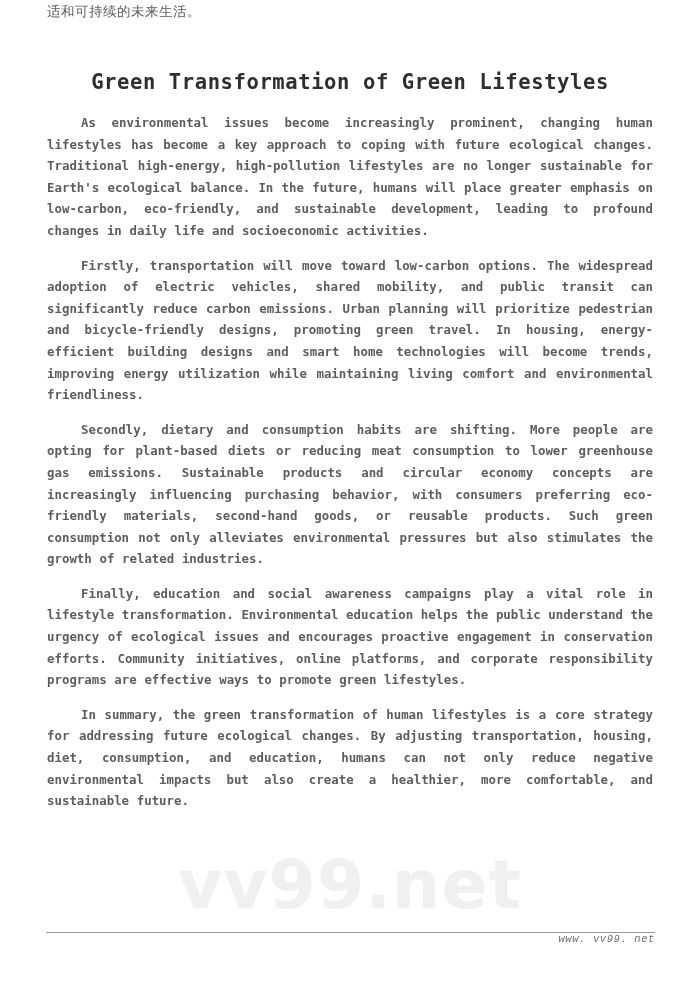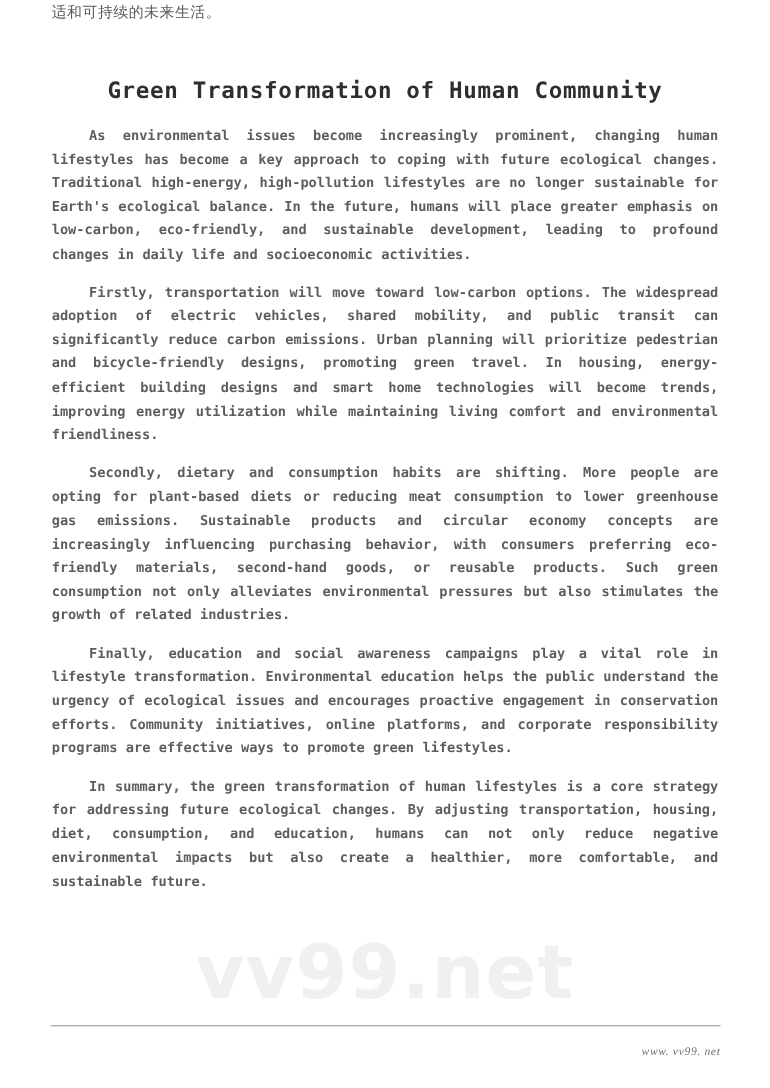--- a/index.html
+++ b/index.html
@@ -93,41 +93,41 @@
     z-index: 2;
   }
 
   .footer-rule {
     height: 1px;
     background: #9a9a9a;
     width: 100%;
   }
 
   .footer-url {
-    margin-top: 18px;
+    margin-top: 0;
     text-align: right;
-    font-family: Liberation Serif, serif;
+    font-family: Liberation Mono, monospace;
     font-style: italic;
     font-size: 10.5px;
     letter-spacing: 0.6px;
     color: #6f6f6f;
   }
 </style>
 </head>
 <body>
 
 <div class="page">
 
   <div class="watermark">vv99.net</div>
 
   <div class="content">
 
     <div class="cjk-line">适和可持续的未来生活。</div>
 
-    <h1 class="doc-title">Green Transformation of Human Community</h1>
+    <h1 class="doc-title">Green Transformation of Green Lifestyles</h1>
 
     <div class="body-block">
       <p class="para">As environmental issues become increasingly prominent, changing human lifestyles has become a key approach to coping with future ecological changes. Traditional high-energy, high-pollution lifestyles are no longer sustainable for Earth's ecological balance. In the future, humans will place greater emphasis on low-carbon, eco-friendly, and sustainable development, leading to profound changes in daily life and socioeconomic activities.</p>
       <p class="para">Firstly, transportation will move toward low-carbon options. The widespread adoption of electric vehicles, shared mobility, and public transit can significantly reduce carbon emissions. Urban planning will prioritize pedestrian and bicycle-friendly designs, promoting green travel. In housing, energy-efficient building designs and smart home technologies will become trends, improving energy utilization while maintaining living comfort and environmental friendliness.</p>
       <p class="para">Secondly, dietary and consumption habits are shifting. More people are opting for plant-based diets or reducing meat consumption to lower greenhouse gas emissions. Sustainable products and circular economy concepts are increasingly influencing purchasing behavior, with consumers preferring eco-friendly materials, second-hand goods, or reusable products. Such green consumption not only alleviates environmental pressures but also stimulates the growth of related industries.</p>
       <p class="para">Finally, education and social awareness campaigns play a vital role in lifestyle transformation. Environmental education helps the public understand the urgency of ecological issues and encourages proactive engagement in conservation efforts. Community initiatives, online platforms, and corporate responsibility programs are effective ways to promote green lifestyles.</p>
       <p class="para">In summary, the green transformation of human lifestyles is a core strategy for addressing future ecological changes. By adjusting transportation, housing, diet, consumption, and education, humans can not only reduce negative environmental impacts but also create a healthier, more comfortable, and sustainable future.</p>
     </div>
 
   </div>

